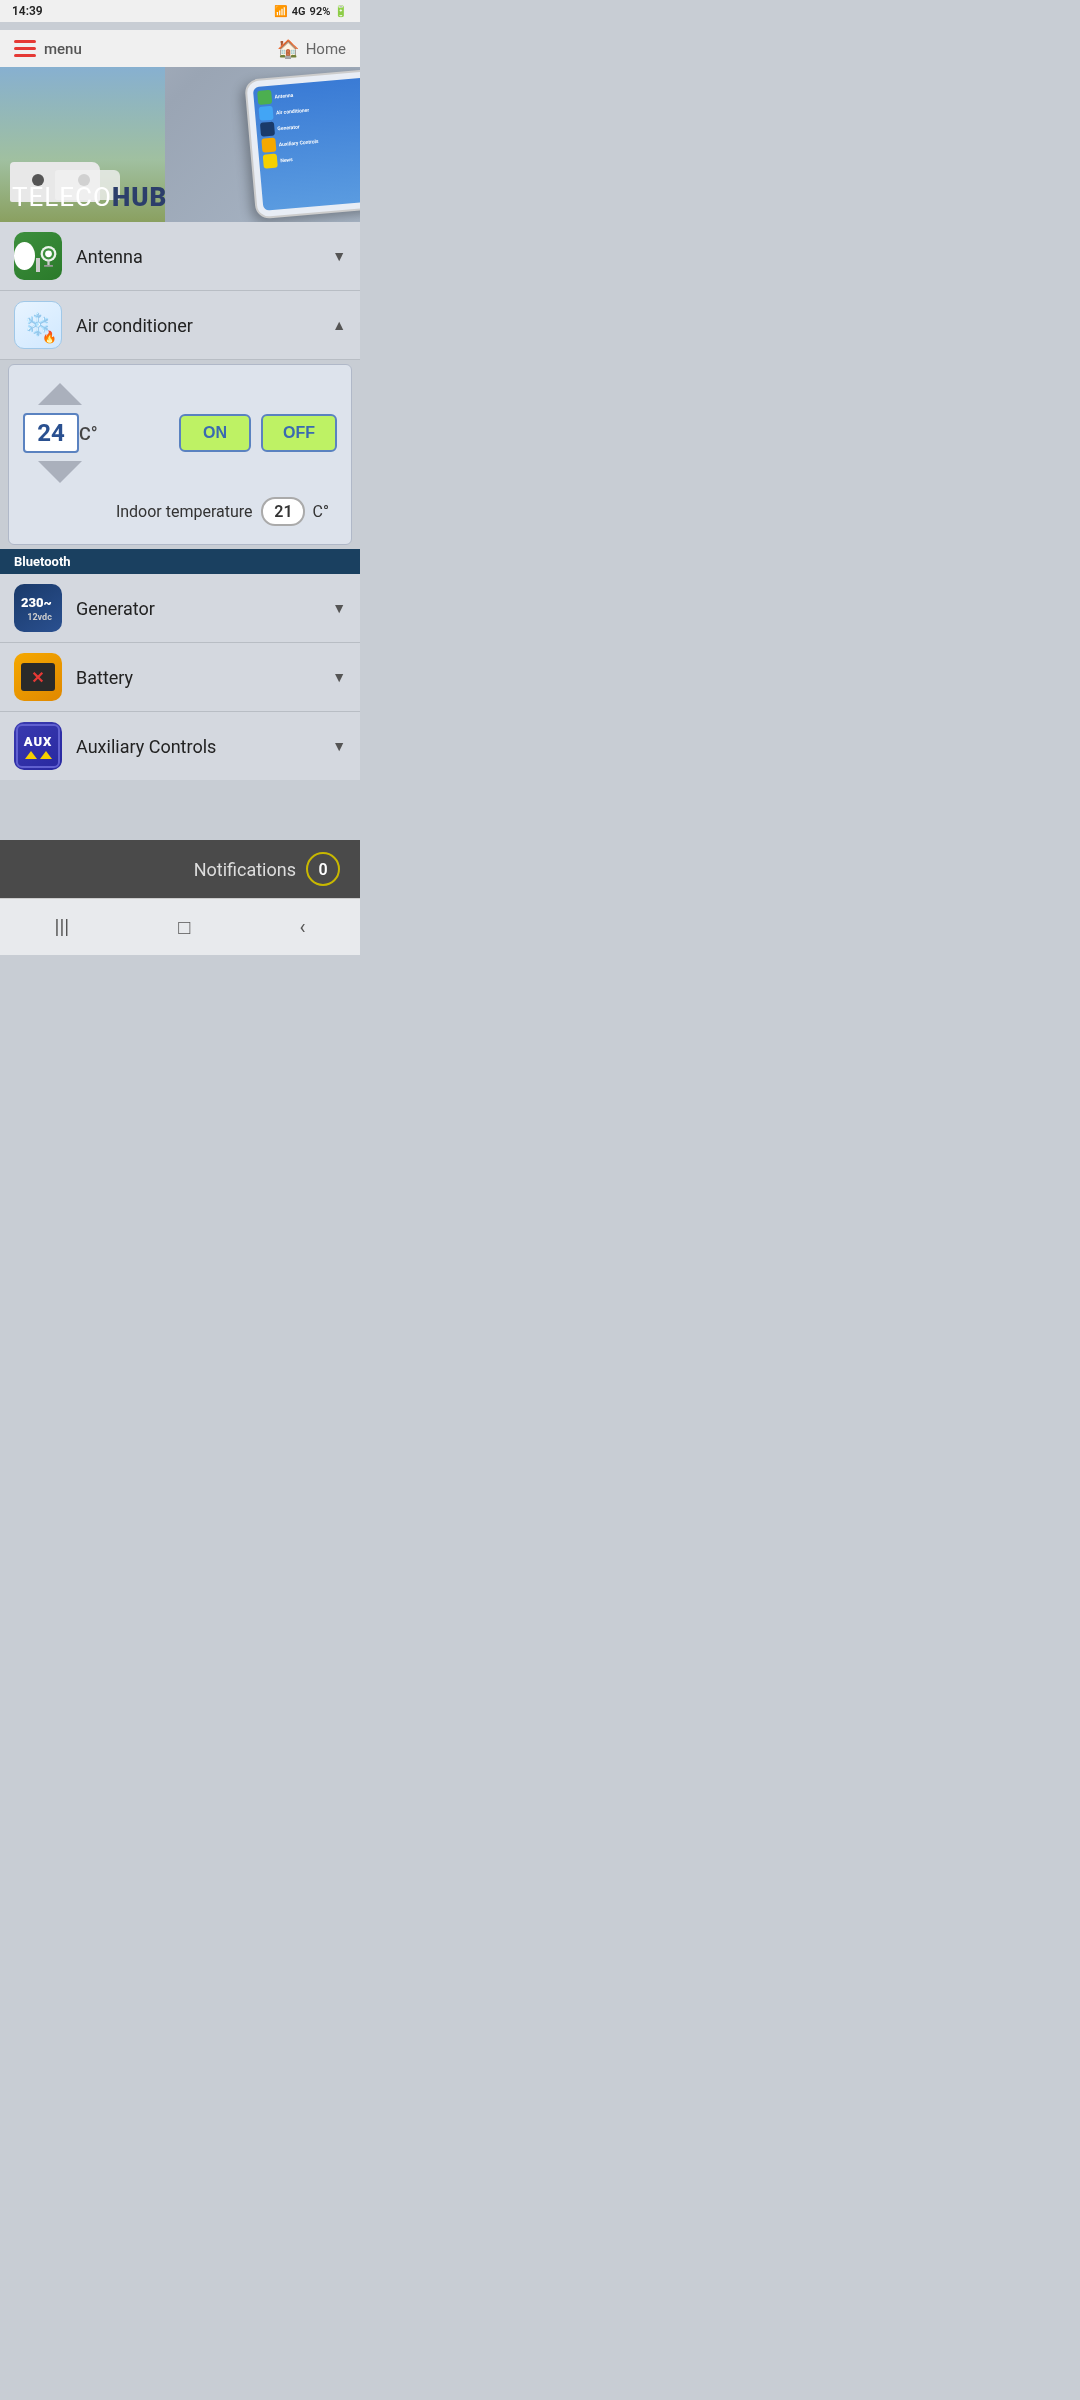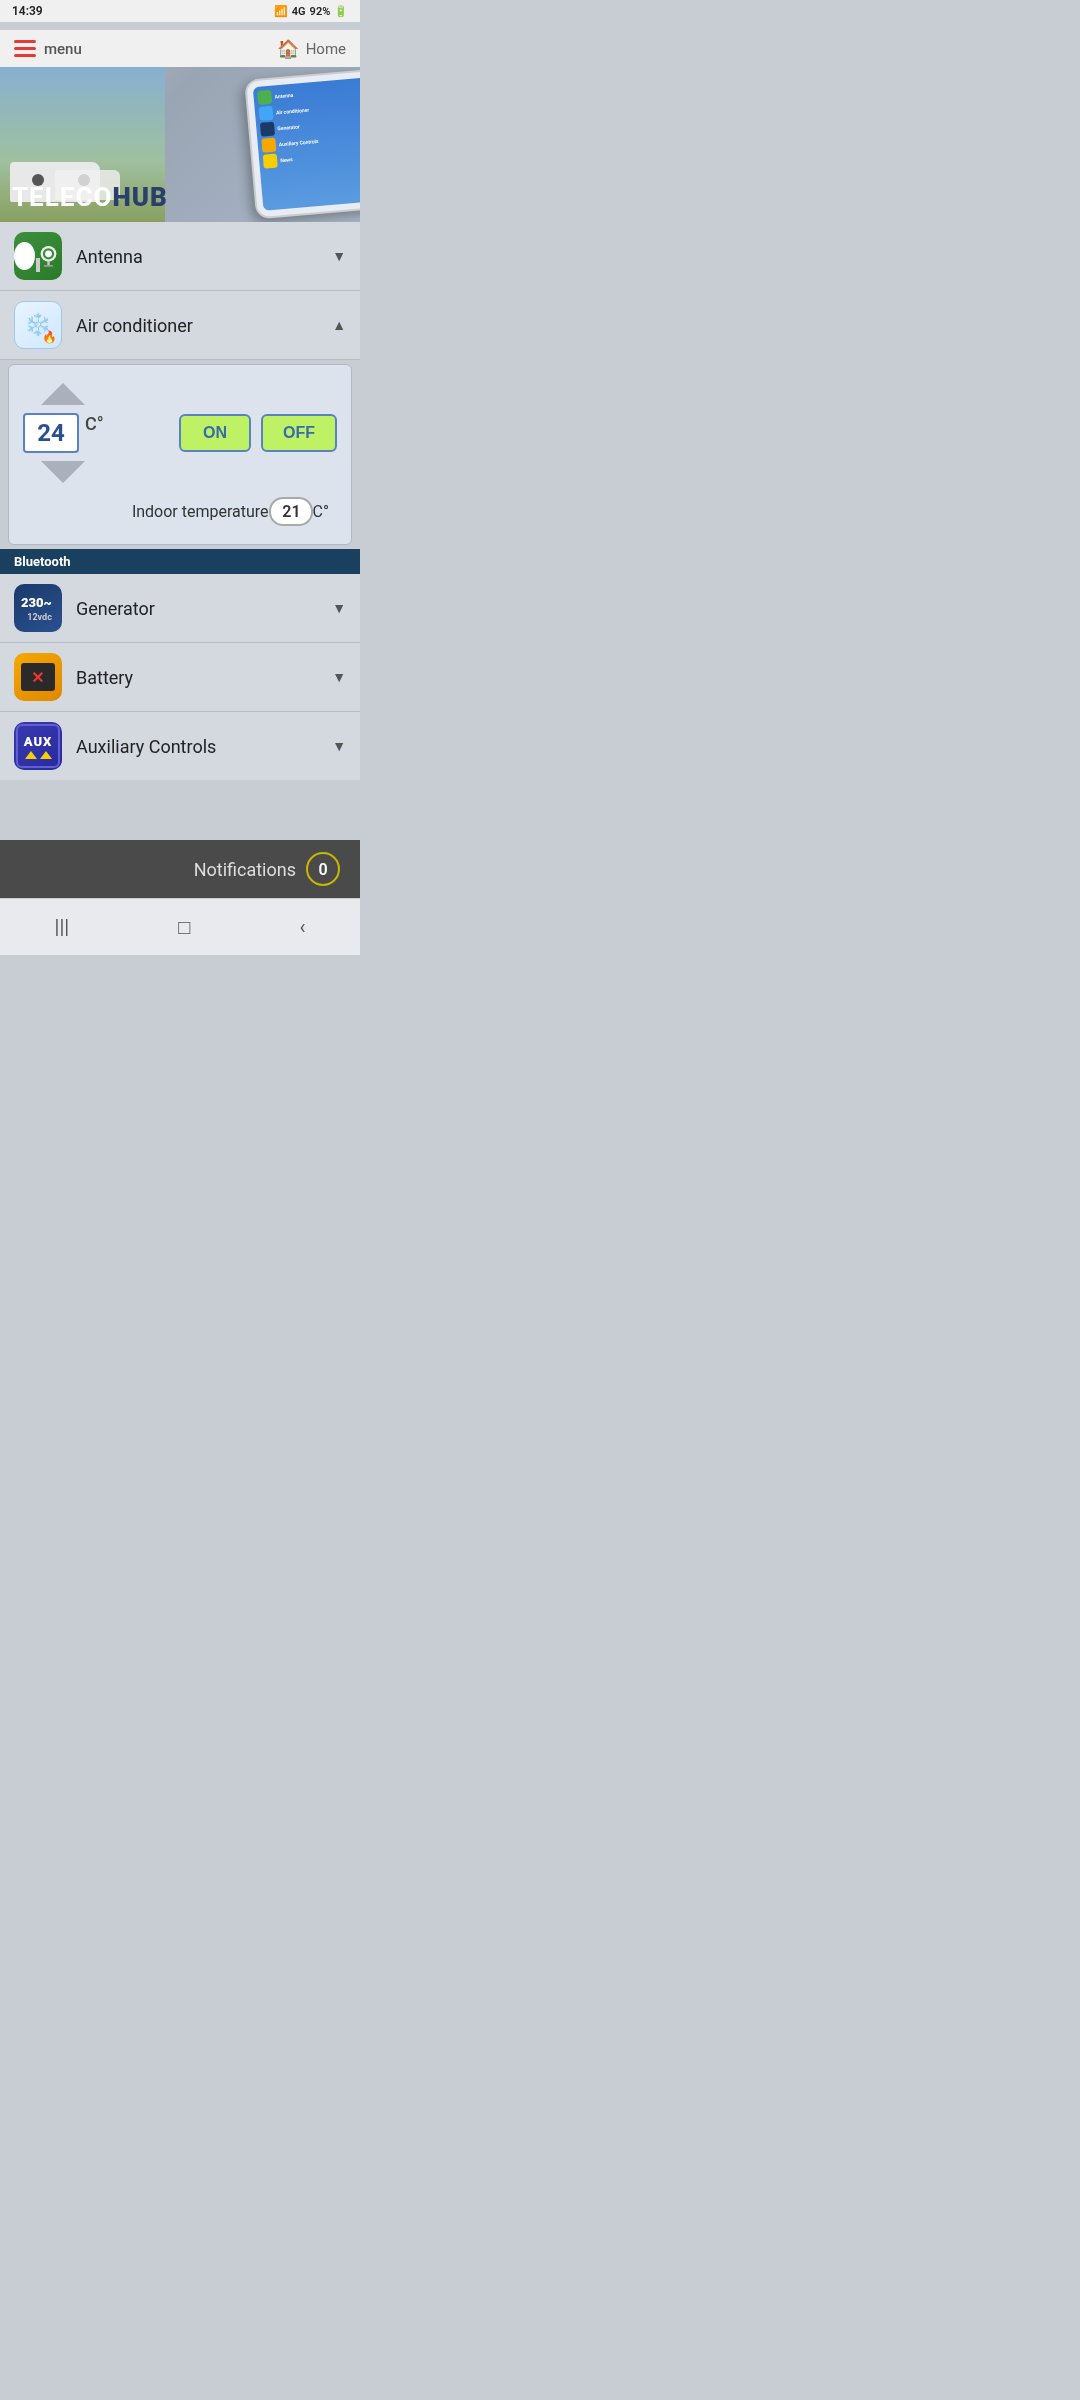--- a/index.html
+++ b/index.html
@@ -85,21 +85,21 @@
       align-items: flex-end;
       padding: 10px 12px;
     }
     .hero-logo {
       display: flex;
       align-items: baseline;
       z-index: 2;
     }
     .logo-teleco {
       font-size: 26px;
-      font-weight: 700;
+      font-weight: 400;
       color: #fff;
       letter-spacing: 1px;
     }
     .logo-hub {
       font-size: 26px;
       font-weight: 900;
       color: #2c3e6b;
       letter-spacing: 1px;
     }
     .hero-phone {
@@ -306,21 +306,21 @@
       border-bottom: 22px solid #aab0bc;
     }
     .arrow-down {
       width: 0; height: 0;
       border-left: 22px solid transparent;
       border-right: 22px solid transparent;
       border-top: 22px solid #aab0bc;
     }
     .temp-display {
       display: flex;
-      gap: 6px;
+      align-items: center;
     }
     .temp-value {
       border: 2px solid #5a82c0;
       border-radius: 4px;
       padding: 4px 10px;
       font-size: 24px;
       font-weight: 700;
       color: #2a5090;
       background: #fff;
       min-width: 56px;
@@ -345,20 +345,21 @@
       background: #bef264;
       cursor: pointer;
       min-width: 72px;
       text-align: center;
     }
 
     .indoor-temp {
       display: flex;
       align-items: center;
       justify-content: flex-end;
+      gap: 8px;
       padding: 10px 8px 4px;
       font-size: 16px;
       color: #333;
     }
     .indoor-value {
       border: 2px solid #aaa;
       border-radius: 14px;
       padding: 3px 10px;
       font-size: 16px;
       font-weight: 600;

